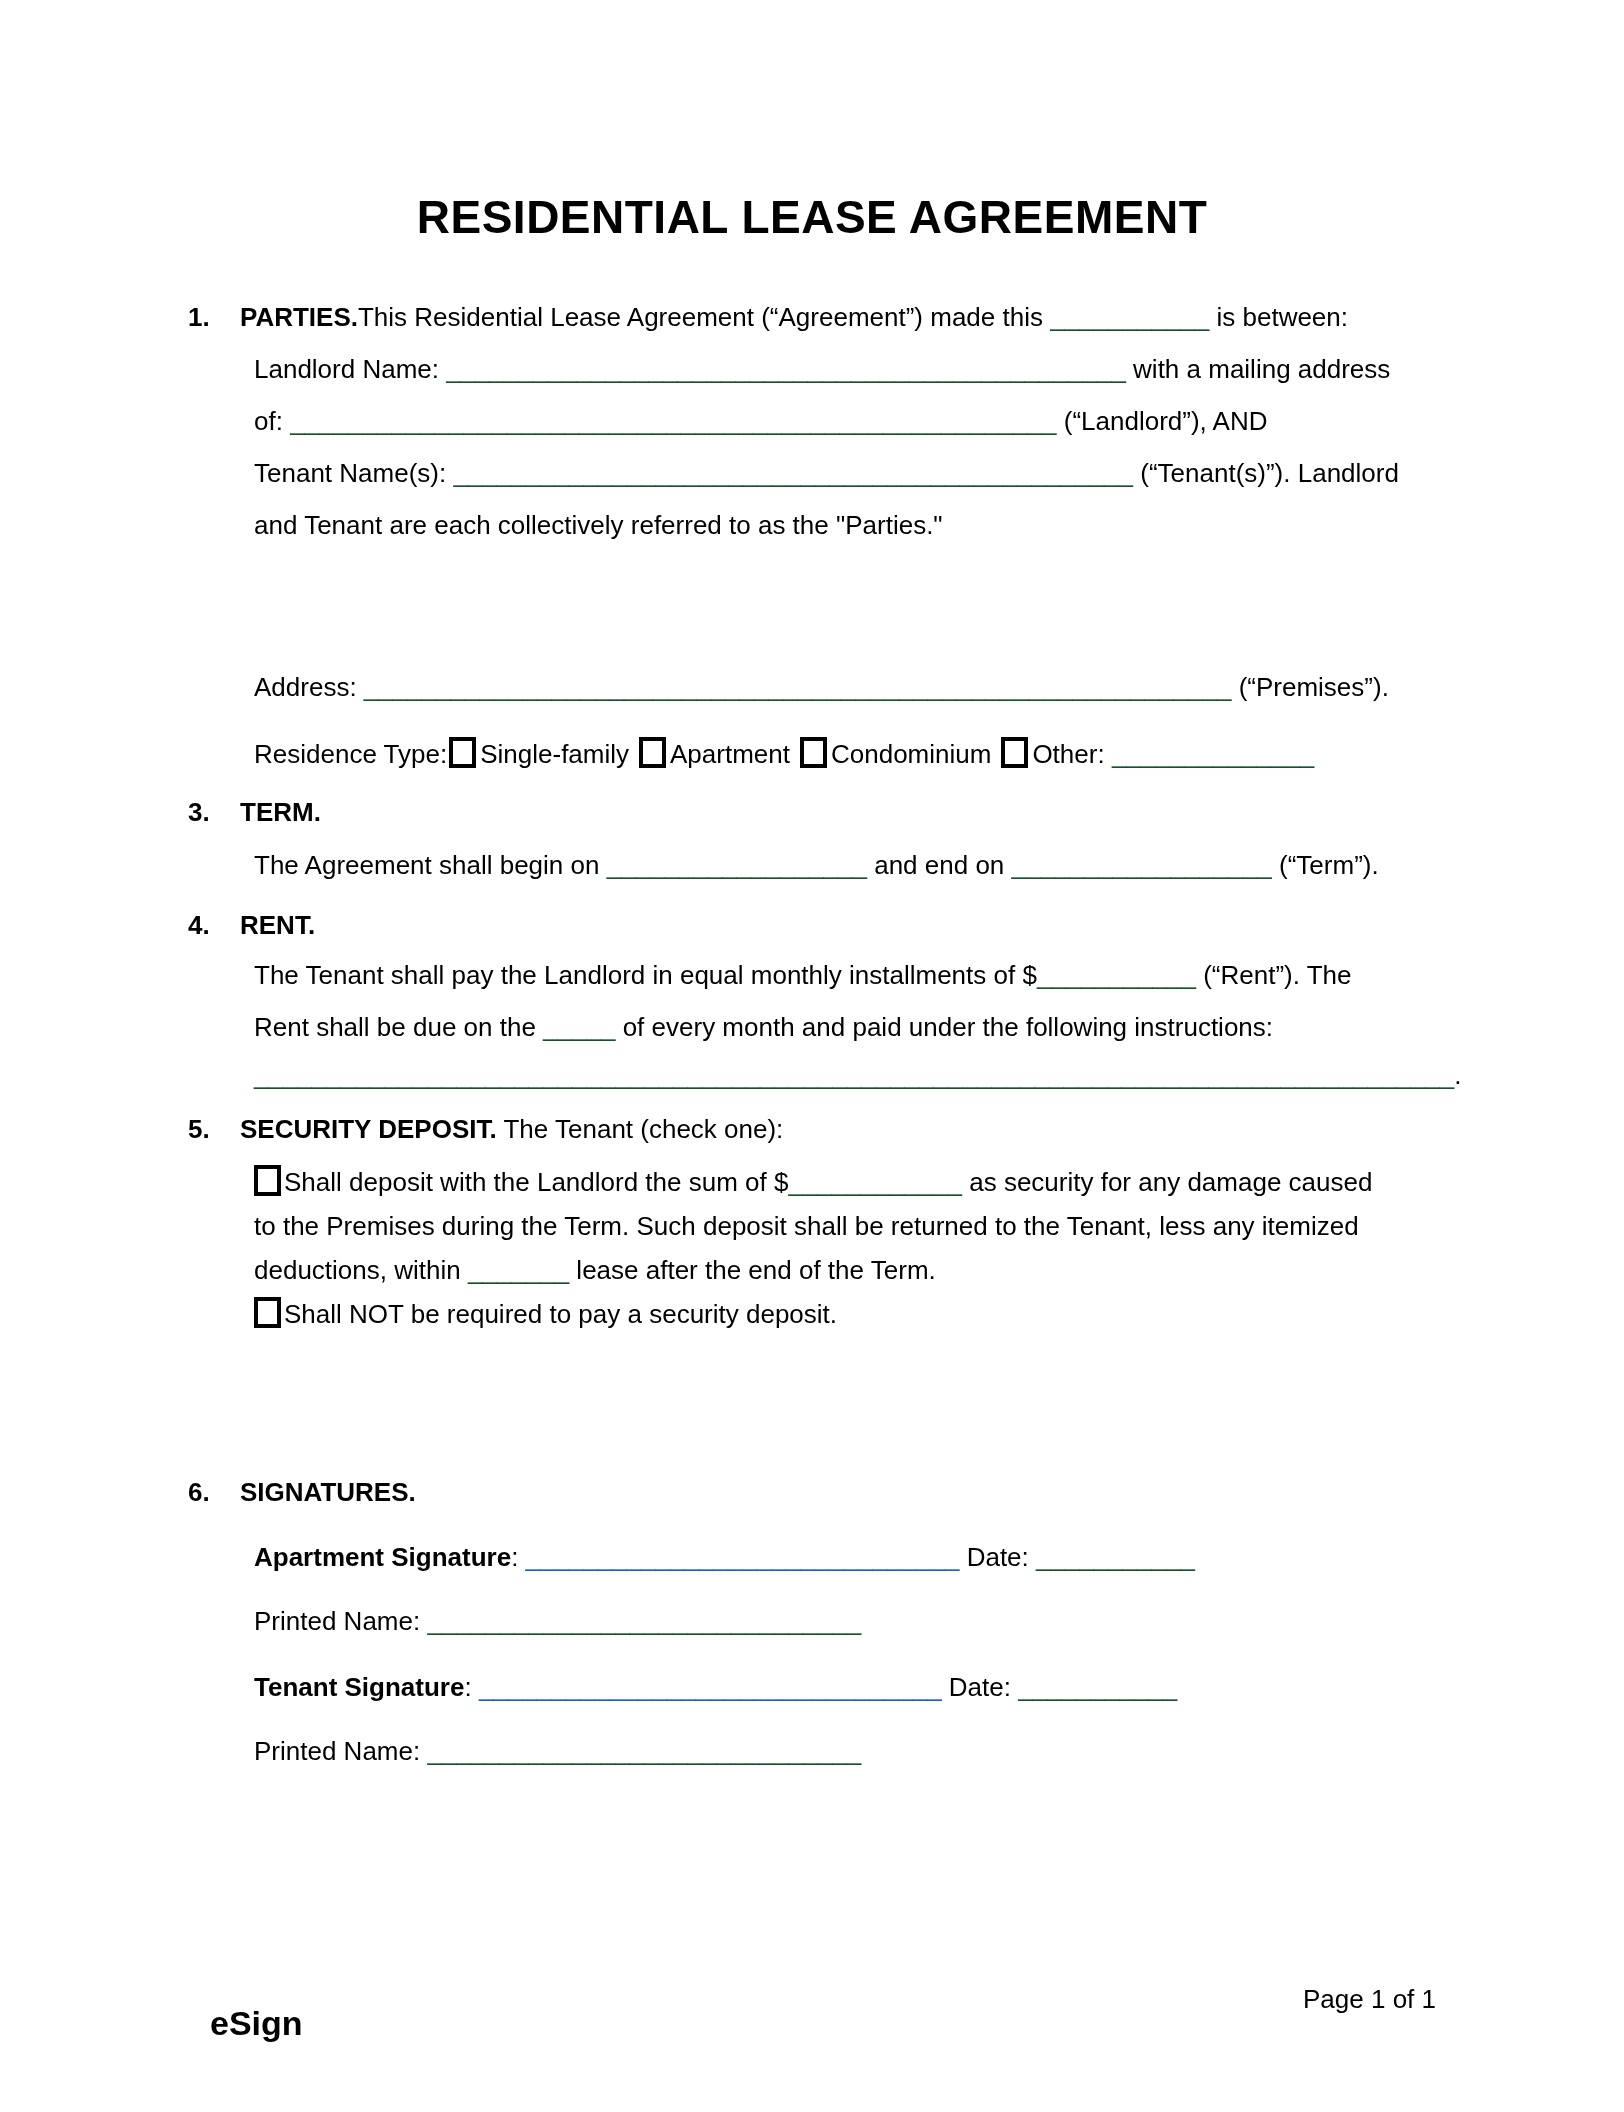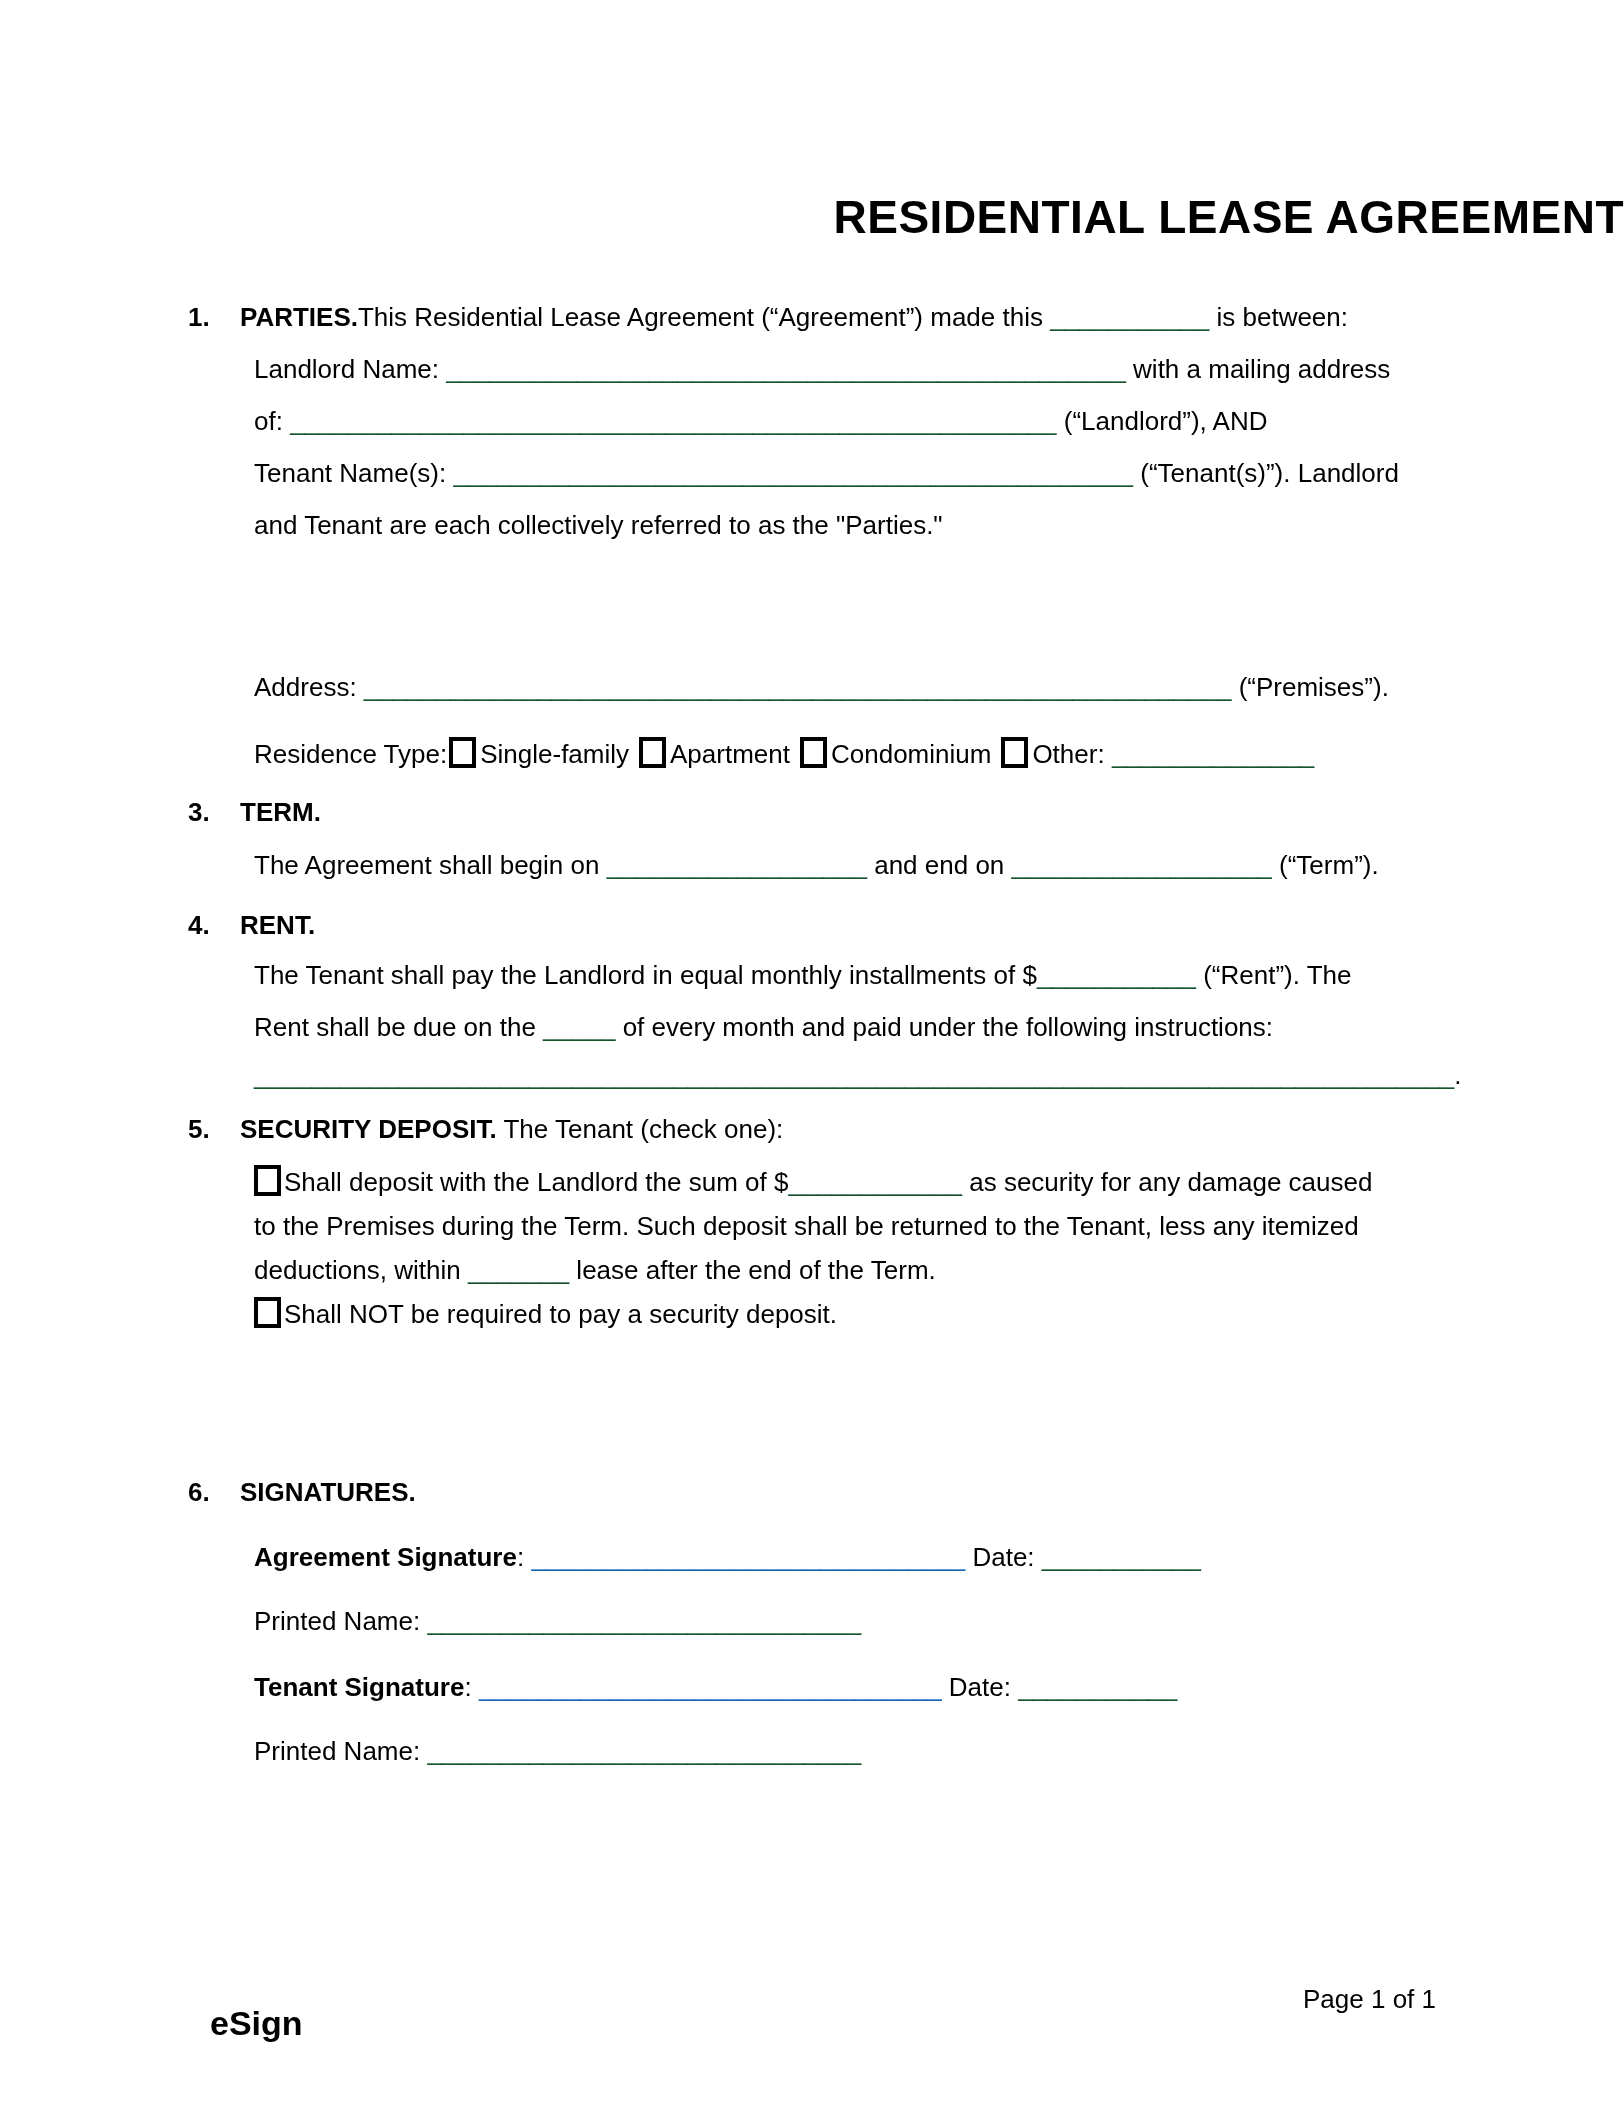--- a/index.html
+++ b/index.html
@@ -6,21 +6,21 @@
   .page {
     position:relative;
     width:1624px; height:2112px;
     background:#ffffff;
     font-family:"Liberation Sans", sans-serif;
     color:#000000;
     overflow:hidden;
   }
   .title {
     position:absolute; left:0; width:100%;
-    text-align:right;
+    text-align:center;
     font-weight:bold;
     font-size:46px;
     letter-spacing:0.5px;
   }
   .ln {
     position:absolute;
     white-space:nowrap;
     font-size:26px;
     line-height:34px;
   }
@@ -117,21 +117,21 @@
     <span>deductions, within </span><span class="blank">_______</span><span> lease after the end of the Term.</span>
   </div>
   <div class="ln content" style="top:1297px">
     <span class="cb deposit"></span><span>Shall NOT be required to pay a security deposit.</span>
   </div>
 
   <div class="ln numbered" style="top:1475px">
     <span class="num">6.</span><span class="b">SIGNATURES.</span>
   </div>
   <div class="ln content" style="top:1540px">
-    <span class="b">Agreement Signature</span><span>: </span><span class="blank blue">______________________________</span><span> Date: </span><span class="blank">___________</span>
+    <span class="b">Apartment Signature</span><span>: </span><span class="blank blue">______________________________</span><span> Date: </span><span class="blank">___________</span>
   </div>
   <div class="ln content" style="top:1604px">
     <span>Printed Name: </span><span class="blank">______________________________</span>
   </div>
   <div class="ln content" style="top:1670px">
     <span class="b">Tenant Signature</span><span>: </span><span class="blank blue">________________________________</span><span> Date: </span><span class="blank">___________</span>
   </div>
   <div class="ln content" style="top:1734px">
     <span>Printed Name: </span><span class="blank">______________________________</span>
   </div>

